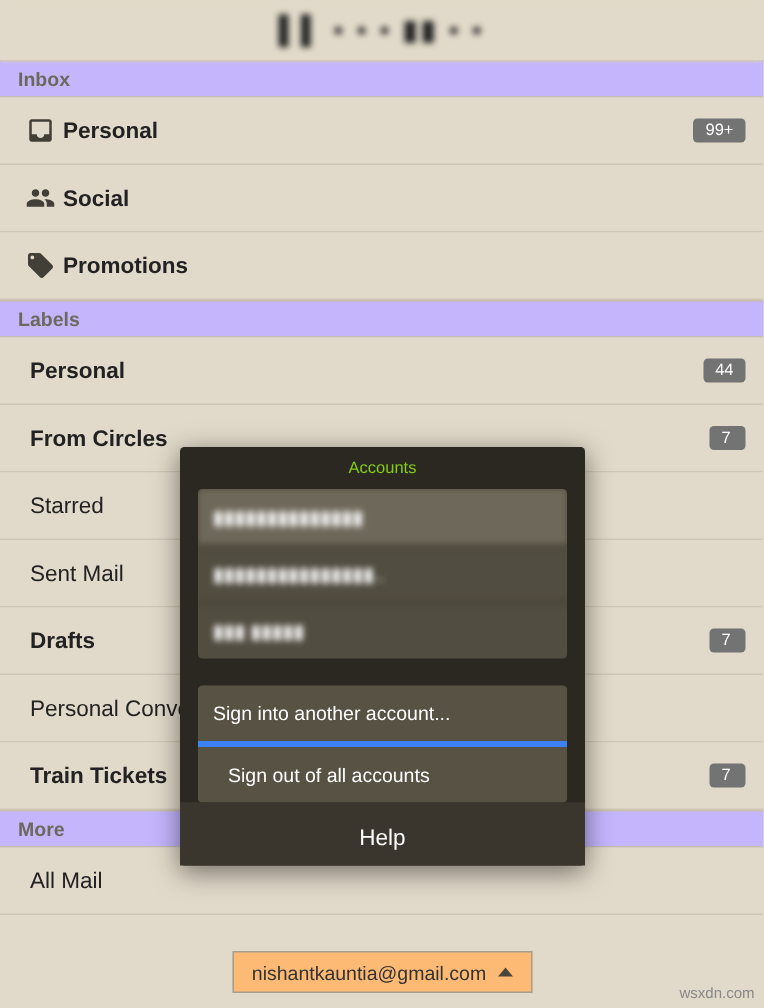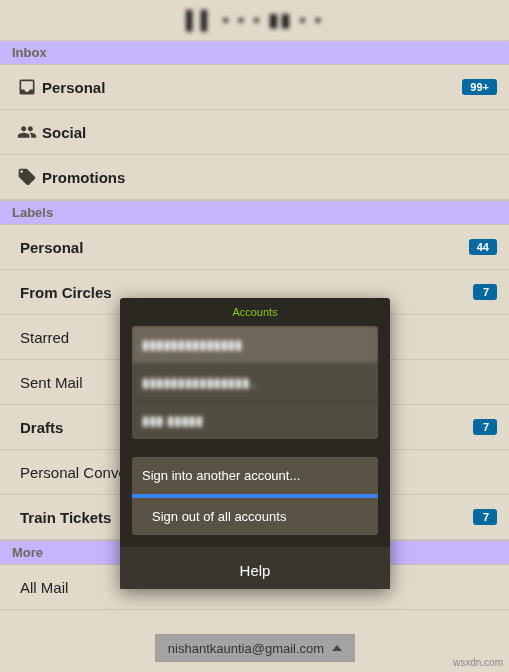--- a/index.html
+++ b/index.html
@@ -47,28 +47,28 @@
   .row.cat { padding-left: 12px; }
   .row .icon {
     width: 30px;
     display: flex;
     align-items: center;
     justify-content: center;
   }
   .row .label { flex: 1; }
   .row.bold .label { font-weight: bold; }
   .badge {
-    background: #0369a1;
+    background: #737373;
     color: #fff;
     font-size: 11px;
-    font-weight: bold;
+    font-weight: normal;
     padding: 2px 8px;
     border-radius: 3px;
     min-width: 24px;
-    text-align: right;
+    text-align: left;
   }
   .overlay {
     position: absolute;
     top: 298px;
     left: 120px;
     width: 270px;
     background: #2b2822;
     border-radius: 3px;
     z-index: 10;
     color: #eee;
@@ -109,30 +109,30 @@
     cursor: pointer;
   }
   .ov-action:last-child { border-bottom: none; padding-left: 20px; }
   .ov-help {
     text-align: center;
     padding: 14px 0 10px;
     font-size: 15px;
     color: #fff;
     cursor: pointer;
     border-top: 1px solid #3a362d;
-    margin-top: 12px;
+    margin-top: 0;
     background: #3a362d;
   }
   .account-chip {
     position: absolute;
     bottom: 10px;
     left: 155px;
     width: 200px;
     height: 28px;
-    background: #a3a3a3;
+    background: #fdba74;
     border: 1px solid #a69f8e;
     display: flex;
     align-items: center;
     justify-content: center;
     font-size: 13px;
     color: #333;
     cursor: pointer;
     gap: 8px;
   }
   .arrow-up {

